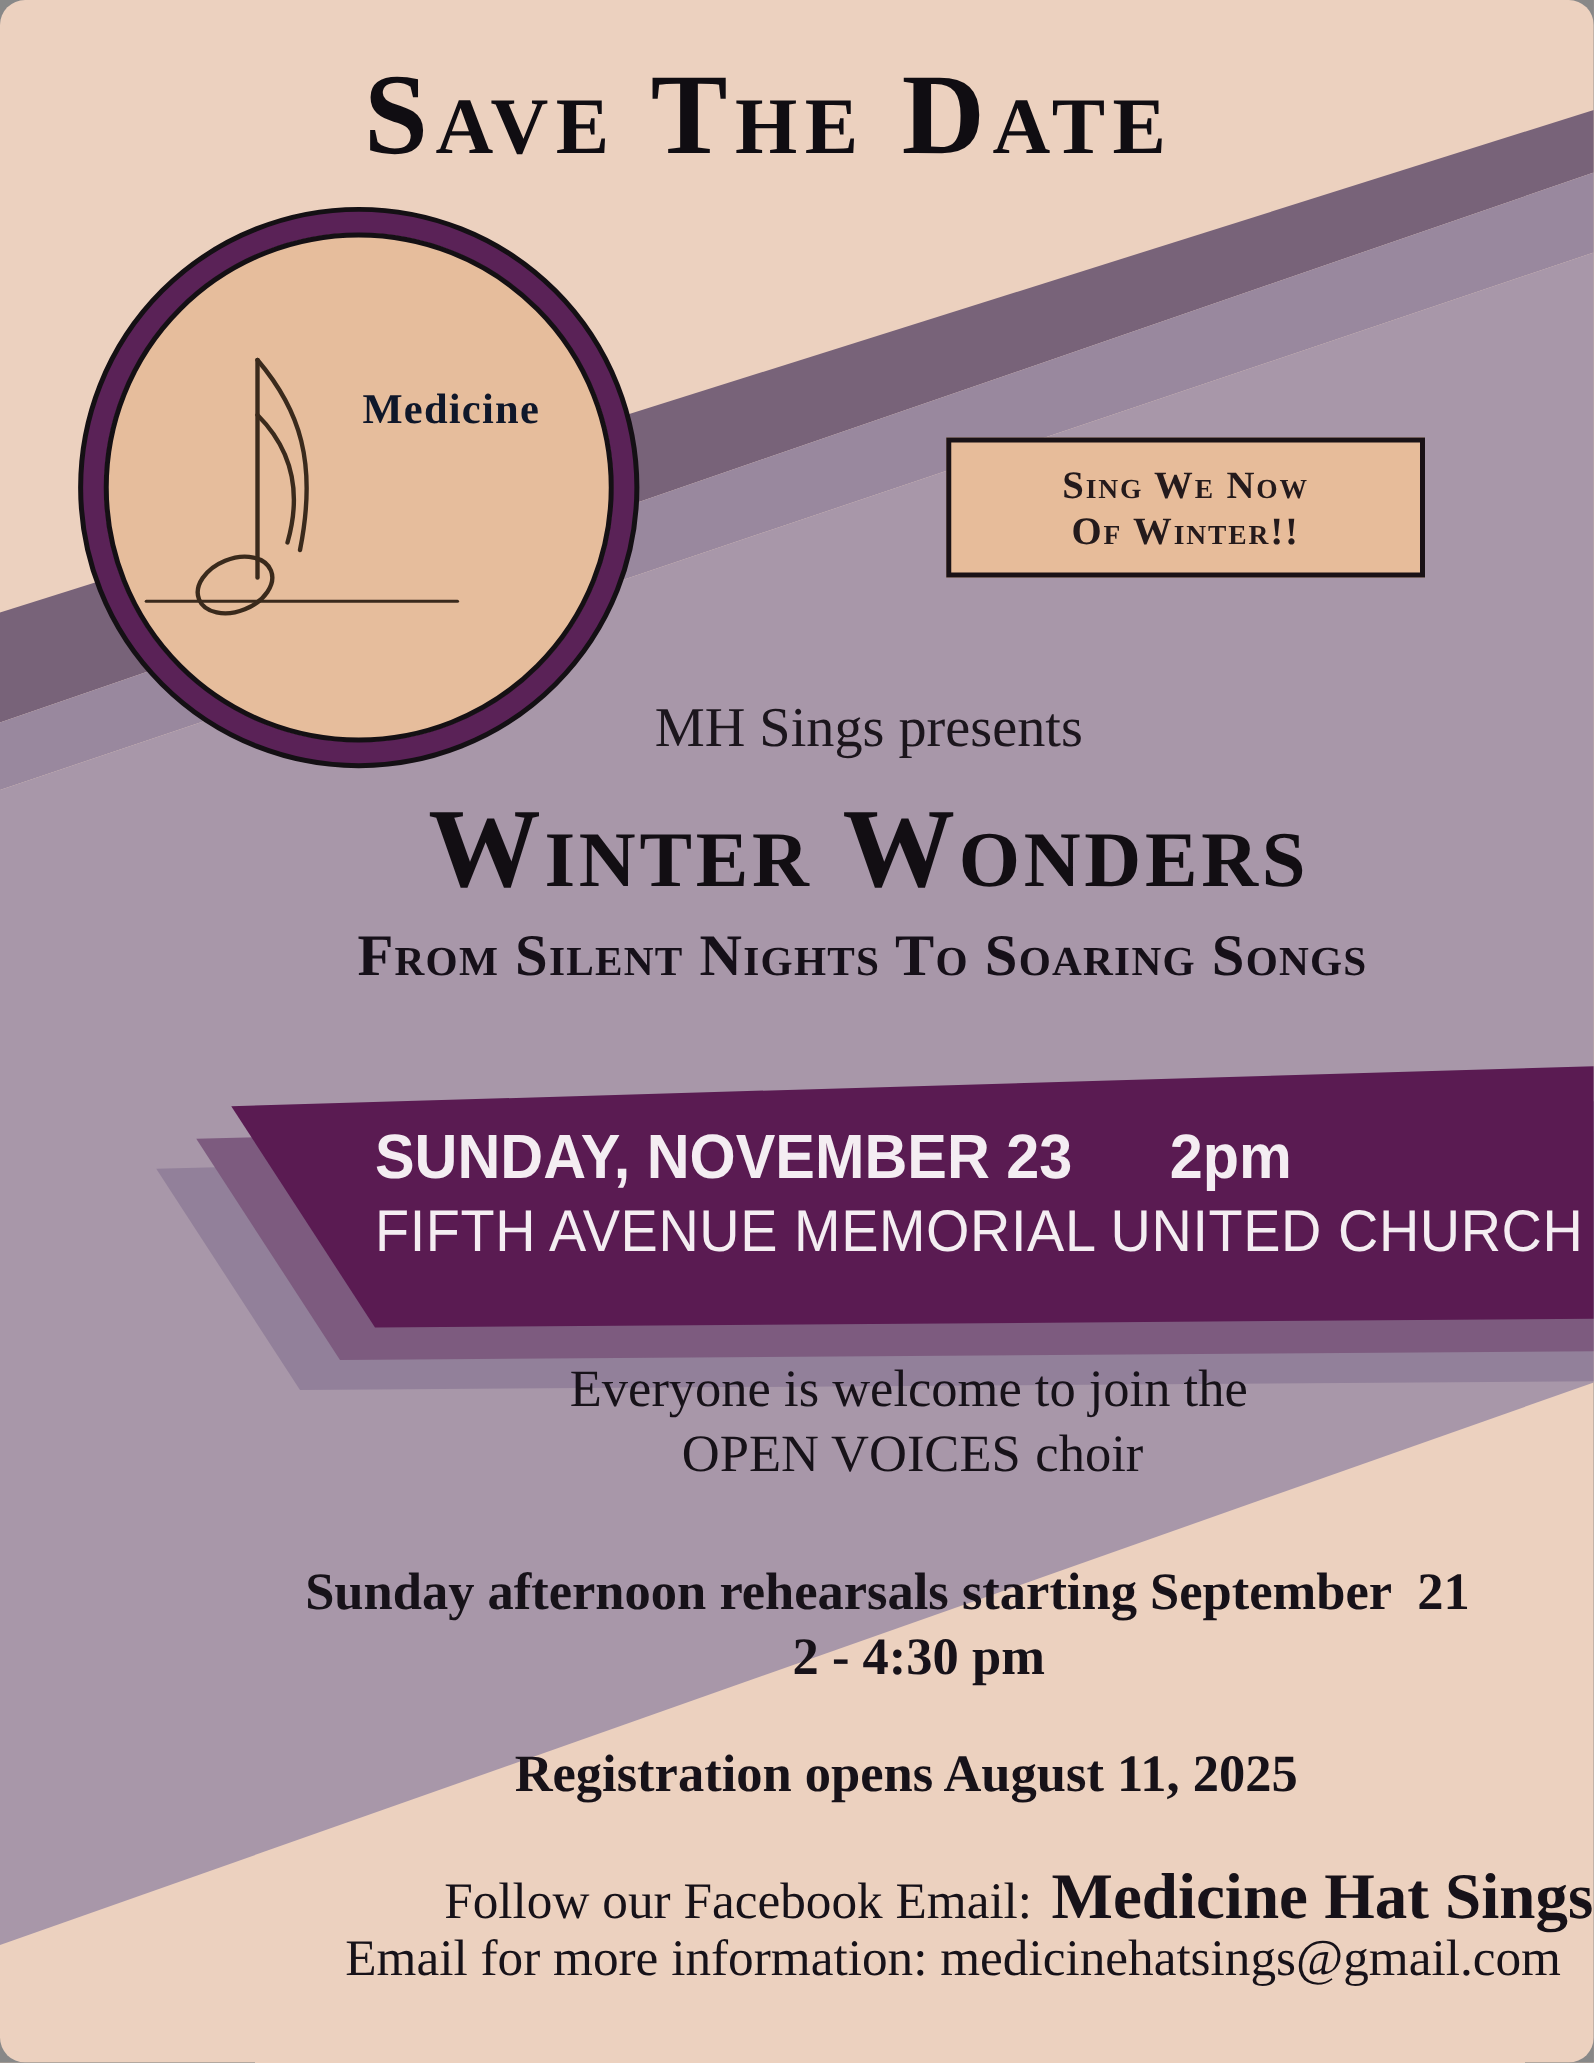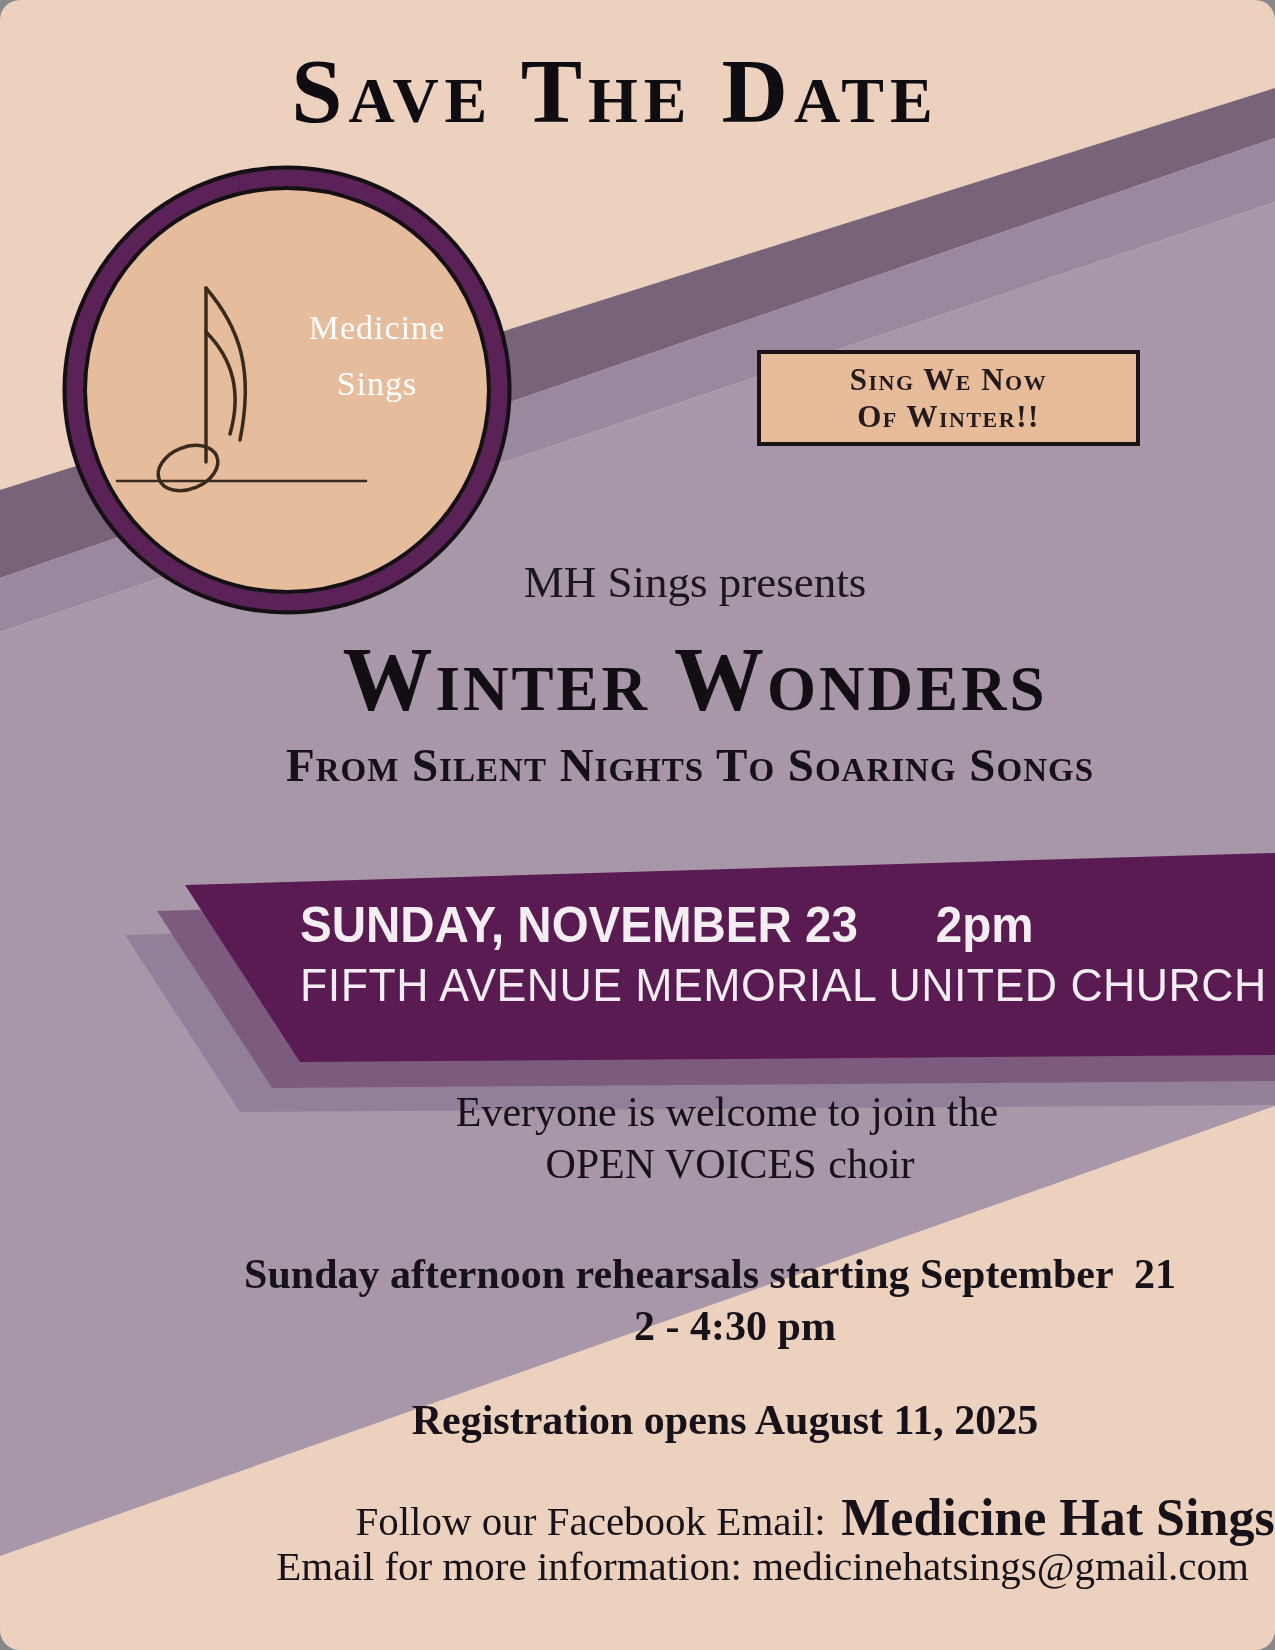--- a/index.html
+++ b/index.html
@@ -11,26 +11,26 @@
   }
   .bg{position:absolute;inset:0;width:1275px;height:1650px;display:block;}
   .abs{position:absolute;}
 
   .title{
     top:38px;left:0;width:1230px;text-align:center;
     font-size:92px;font-weight:bold;font-variant:small-caps;
     letter-spacing:6px;color:#100d12;
   }
   .logo-text{
-    top:300px;left:252px;width:250px;text-align:center;
-    font-size:34px;font-weight:normal;color:#ffffff;letter-spacing:1px;
+    top:300px;left:236px;width:250px;text-align:center;
+    font-size:34px;font-weight:bold;color:#0f172a;letter-spacing:1px;
     line-height:1.65;
   }
   .promo-box{
-    top:350px;left:757px;width:383px;height:96px;
+    top:350px;left:757px;width:383px;height:112px;
     background:#e7bc9a;border:4px solid #1a1216;box-sizing:border-box;
     display:flex;flex-direction:column;align-items:center;justify-content:center;
     font-size:31px;font-weight:bold;font-variant:small-caps;
     letter-spacing:1.5px;color:#241a1c;line-height:1.2;
   }
   .presents{
     top:556px;left:95px;width:1200px;text-align:center;
     font-size:45px;color:#1c161d;
   }
   .event-title{
@@ -101,21 +101,20 @@
       <path d="M206,332 C232,358 242,392 230,434"></path>
       <ellipse cx="188" cy="468" rx="31" ry="21" transform="rotate(-22 188 468)"></ellipse>
       <path d="M117,481 L366,481" stroke-width="2.5"></path>
     </g>
   </svg>
 
   <div class="abs title">Save The Date</div>
 
   <div class="abs logo-text">
     <div>Medicine</div>
-    <div>Sings</div>
   </div>
 
   <div class="abs promo-box">
     <div>Sing We Now</div>
     <div>Of Winter!!</div>
   </div>
 
   <div class="abs presents">MH Sings presents</div>
 
   <div class="abs event-title">Winter Wonders</div>

